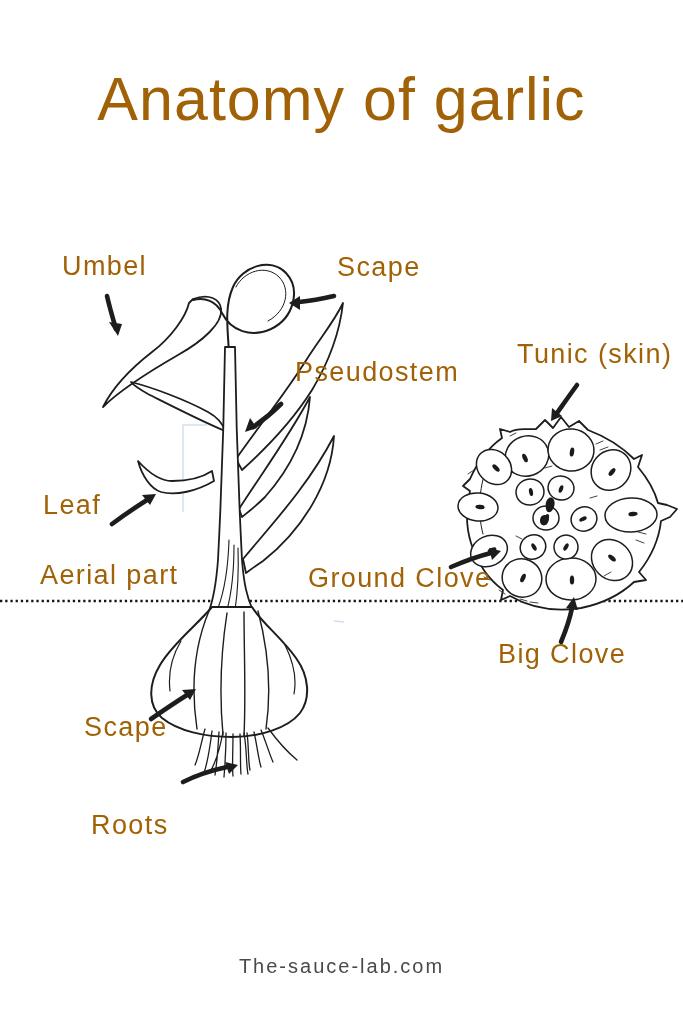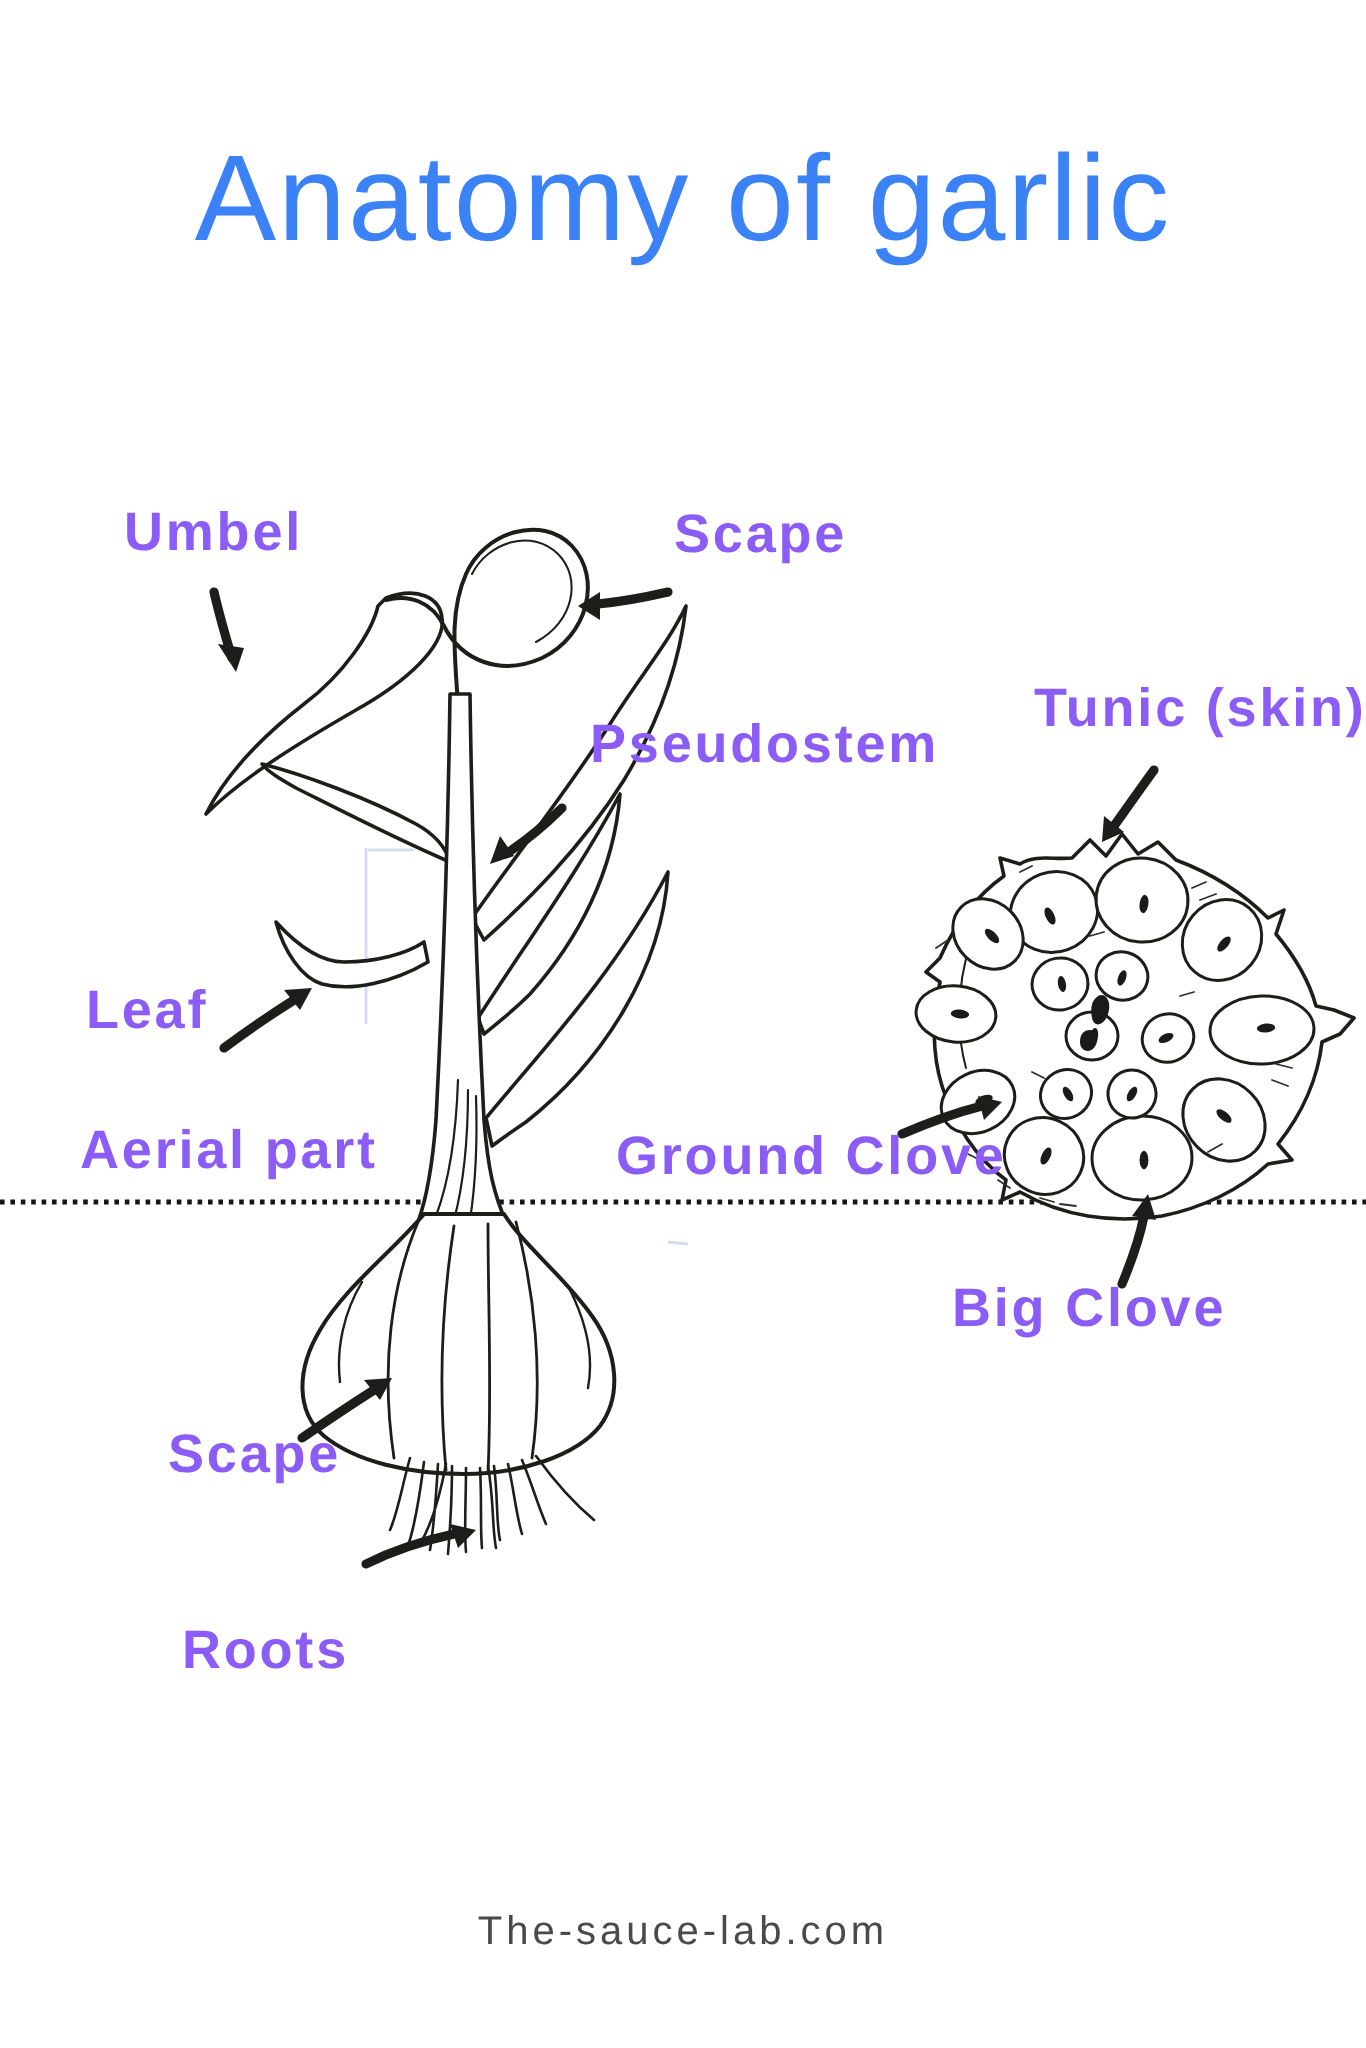--- a/index.html
+++ b/index.html
@@ -1,33 +1,33 @@
 <!DOCTYPE html>
 <html><head>
 <meta charset="utf-8">
 <style>
   html,body{margin:0;padding:0;background:#ffffff;}
   .page{position:relative;width:683px;height:1024px;background:#ffffff;overflow:hidden;
         font-family:"Liberation Sans",sans-serif;}
   .title{position:absolute;top:64px;left:0;right:0;text-align:center;
          font-family:"Liberation Sans",sans-serif;font-weight:200;font-size:61px;
-         color:#3b82f6;letter-spacing:1px;line-height:1.15;}
+         color:#a16207;letter-spacing:1px;line-height:1.15;}
   .canvas{position:absolute;left:0;top:0;width:683px;height:1024px;}
   .canvas svg{position:absolute;left:0;top:0;}
-  .lbl{position:absolute;font-family:"Liberation Sans",sans-serif;font-weight:700;
-       font-size:27px;color:#8b5cf6;letter-spacing:1.4px;white-space:nowrap;line-height:1.1;}
+  .lbl{position:absolute;font-family:"Liberation Sans",sans-serif;font-weight:400;
+       font-size:27px;color:#a16207;letter-spacing:1.4px;white-space:nowrap;line-height:1.1;}
   #lbl-umbel{left:62px;top:252px;}
   #lbl-scape{left:337px;top:253px;}
   #lbl-pseudostem{left:295px;top:358px;}
   #lbl-tunic{left:517px;top:340px;}
   #lbl-leaf{left:43px;top:491px;}
   #lbl-aerial{left:40px;top:561px;}
   #lbl-ground{left:18px;top:602px;}
   #lbl-smallclove{left:308px;top:564px;}
-  #lbl-bigclove{left:476px;top:640px;}
+  #lbl-bigclove{left:498px;top:640px;}
   #lbl-bulb{left:84px;top:713px;}
   #lbl-roots{left:91px;top:811px;}
   .footer{position:absolute;top:955px;left:0;right:0;text-align:center;
           font-family:"Liberation Sans",sans-serif;font-weight:300;font-size:20px;
           color:#4a4a4a;letter-spacing:2px;}
 </style>
 </head>
 <body>
 
 <div class="page">

